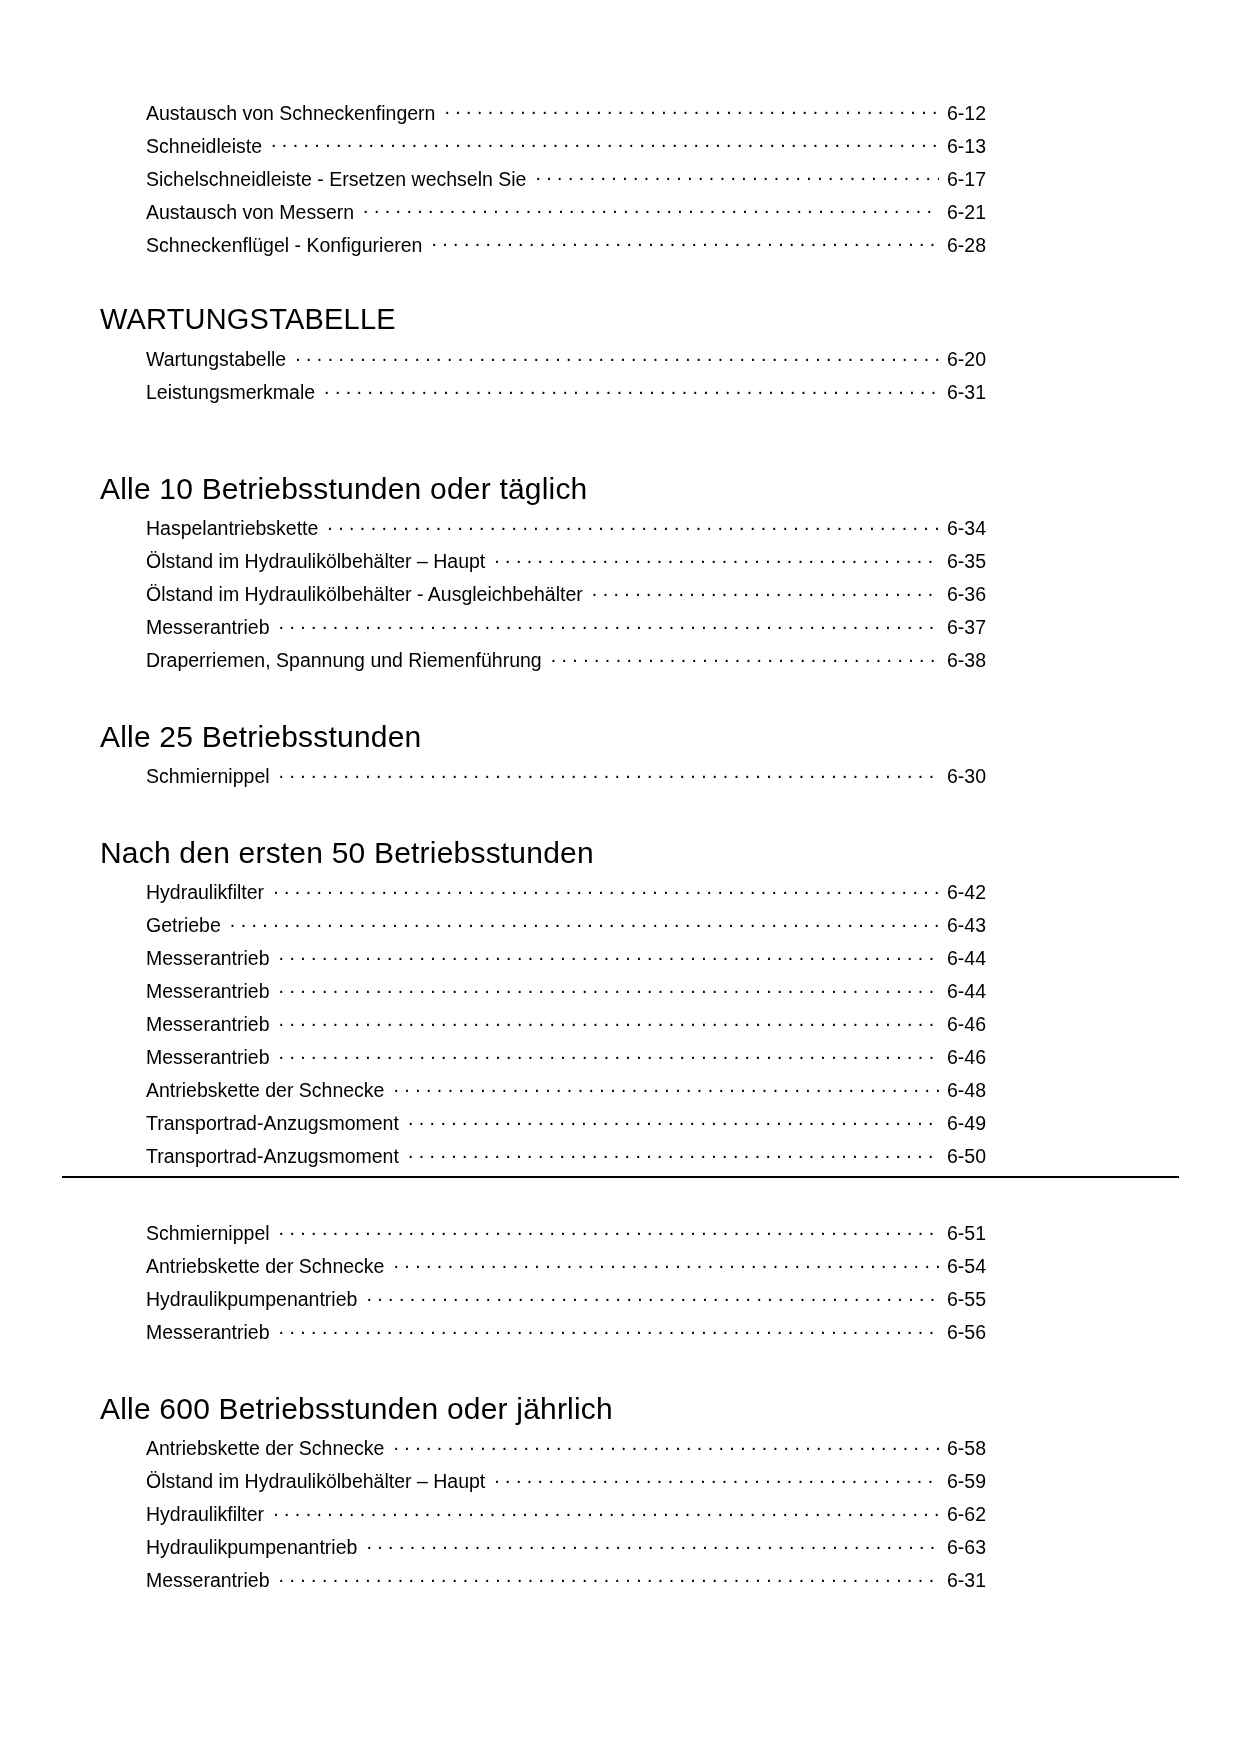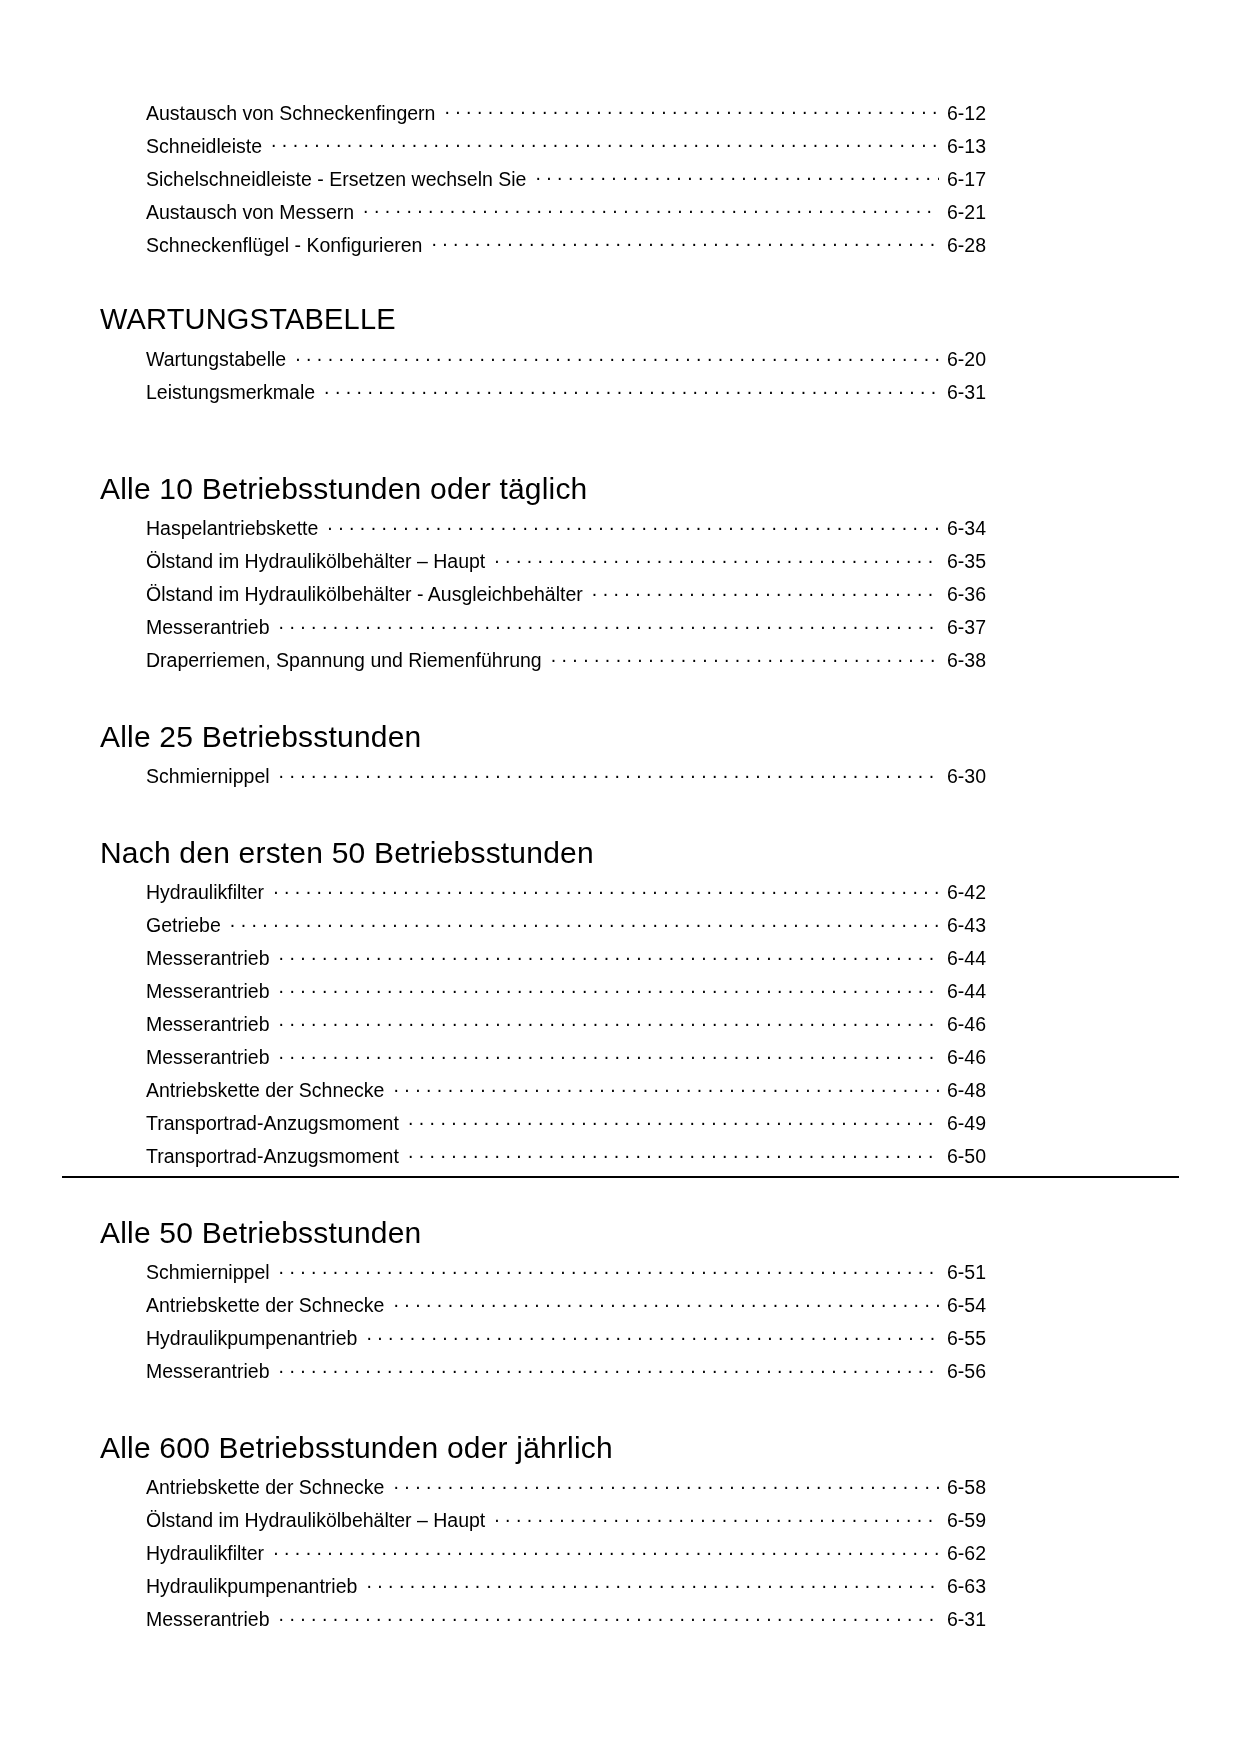--- a/index.html
+++ b/index.html
@@ -219,21 +219,20 @@
           <span class="page-num">6-49</span>
         </div>
         <div class="entry">
           <span class="title">Transportrad-Anzugsmoment</span>
           <span class="leader"></span>
           <span class="page-num">6-50</span>
         </div>
       </div>
       <div style="height: 44px;"></div>
       <div class="group">
-        <div class="sec-head">Alle 50 Betriebsstunden</div>
         <div class="entry">
           <span class="title">Schmiernippel</span>
           <span class="leader"></span>
           <span class="page-num">6-51</span>
         </div>
         <div class="entry">
           <span class="title">Antriebskette der Schnecke</span>
           <span class="leader"></span>
           <span class="page-num">6-54</span>
         </div>

